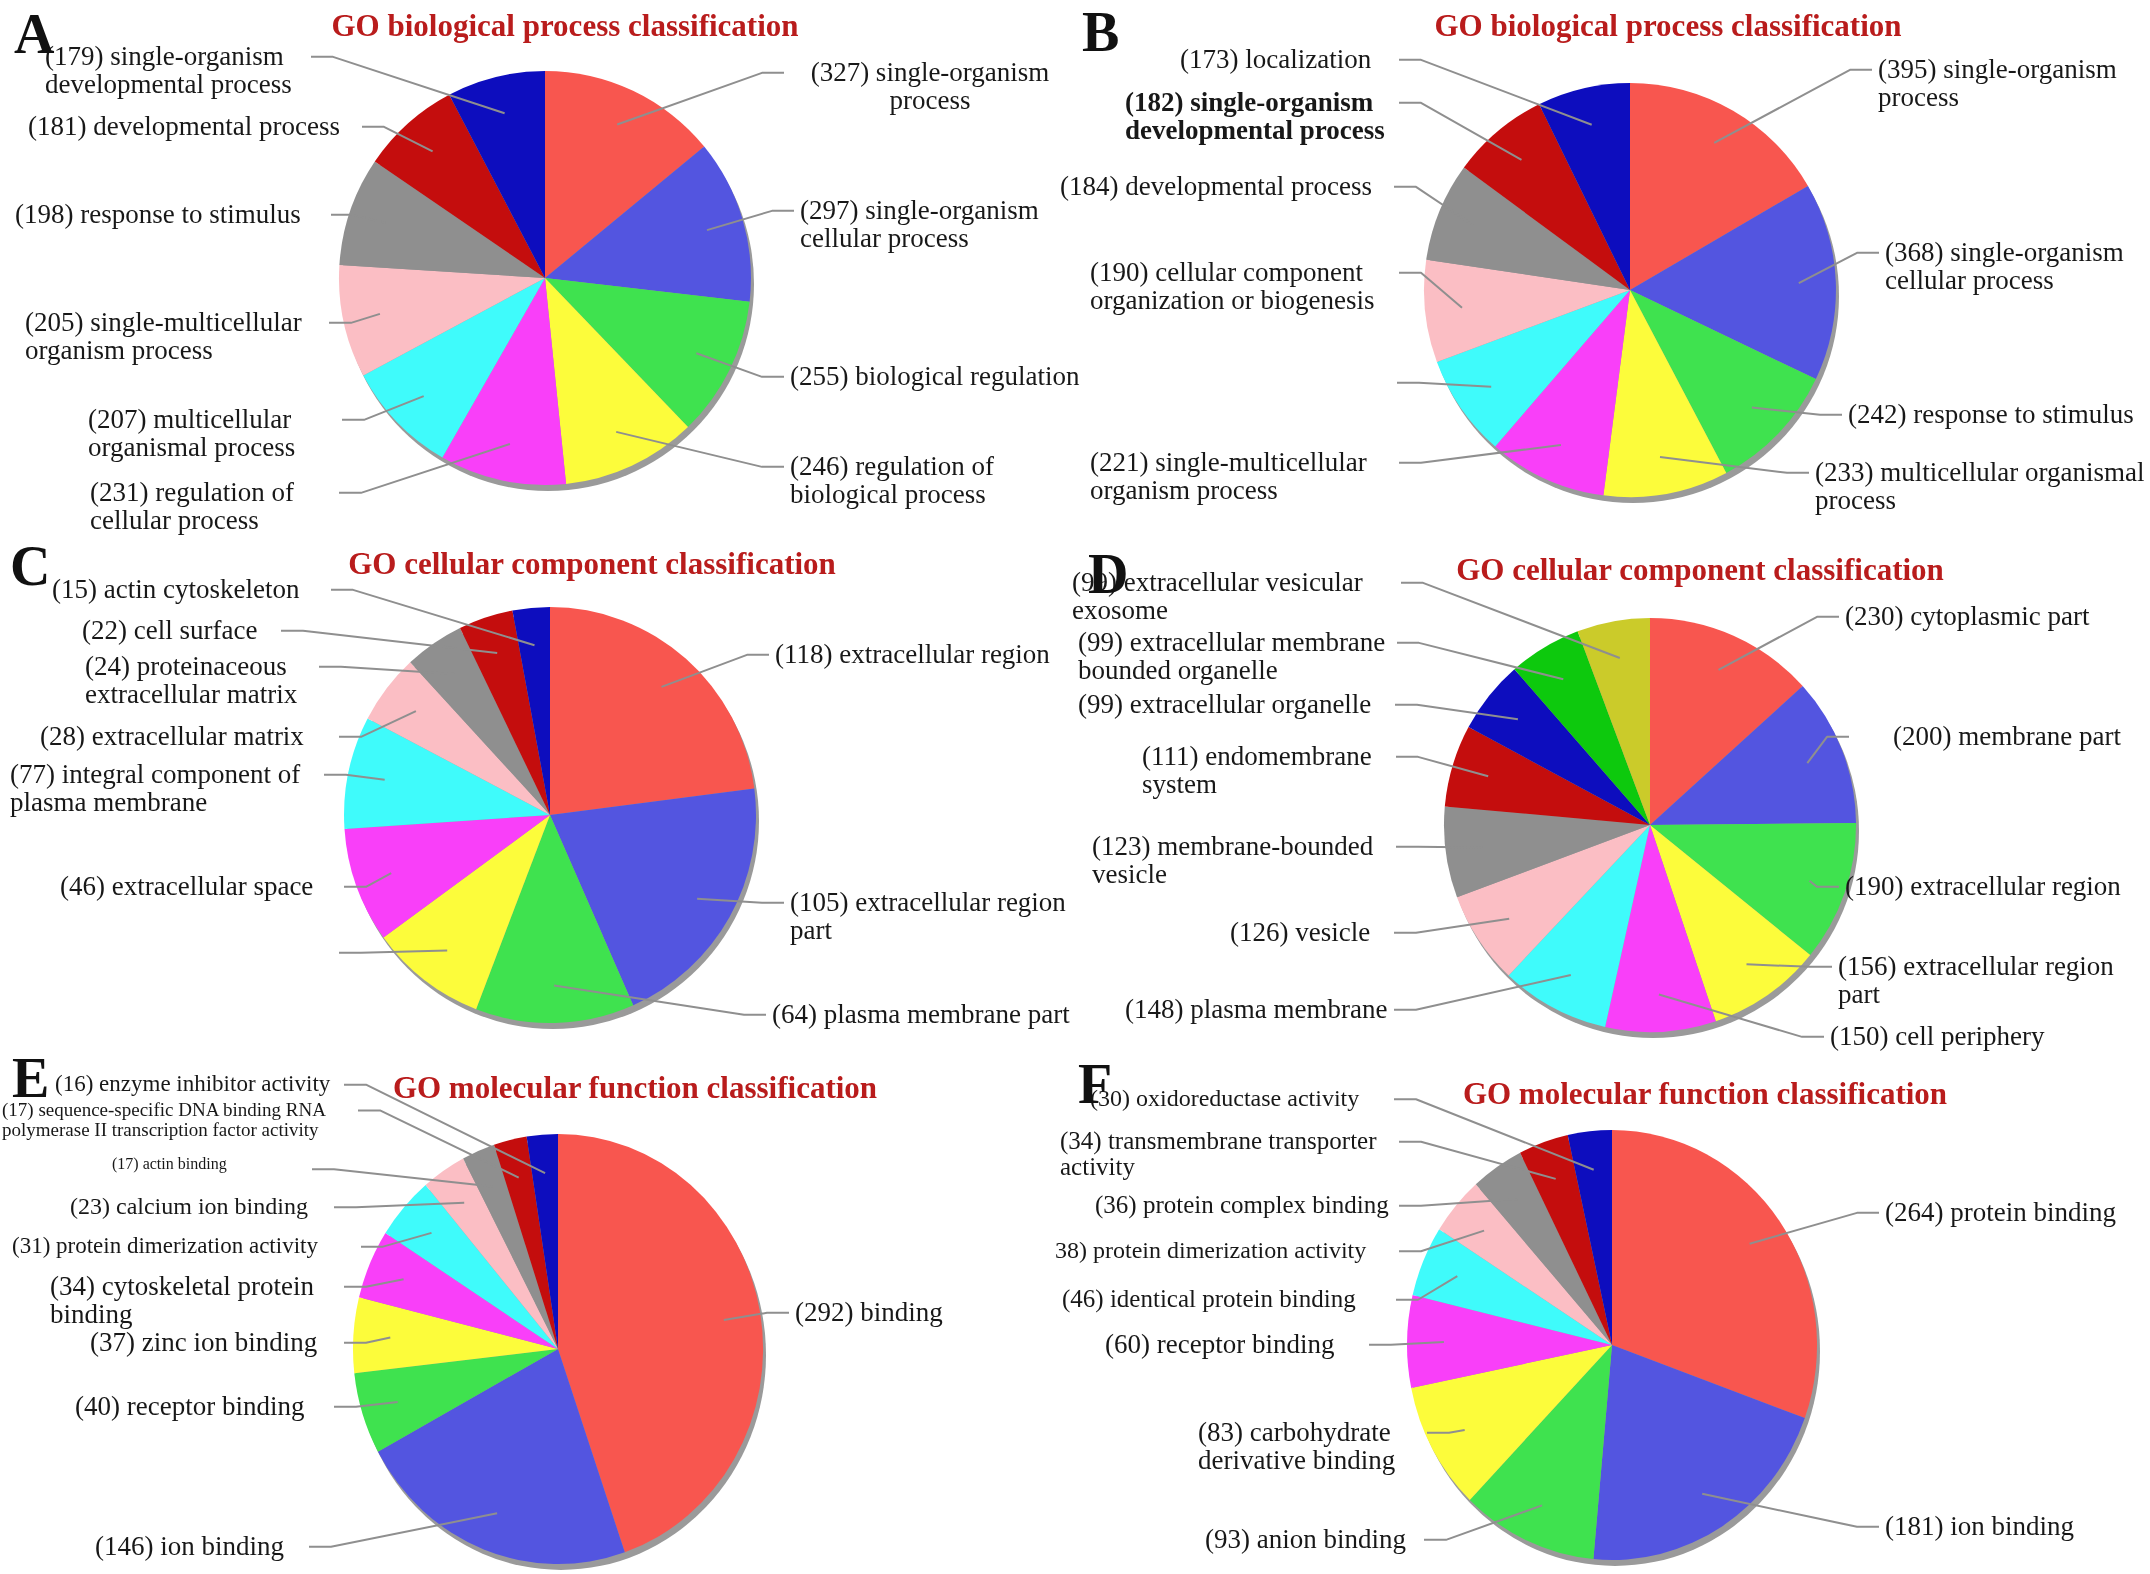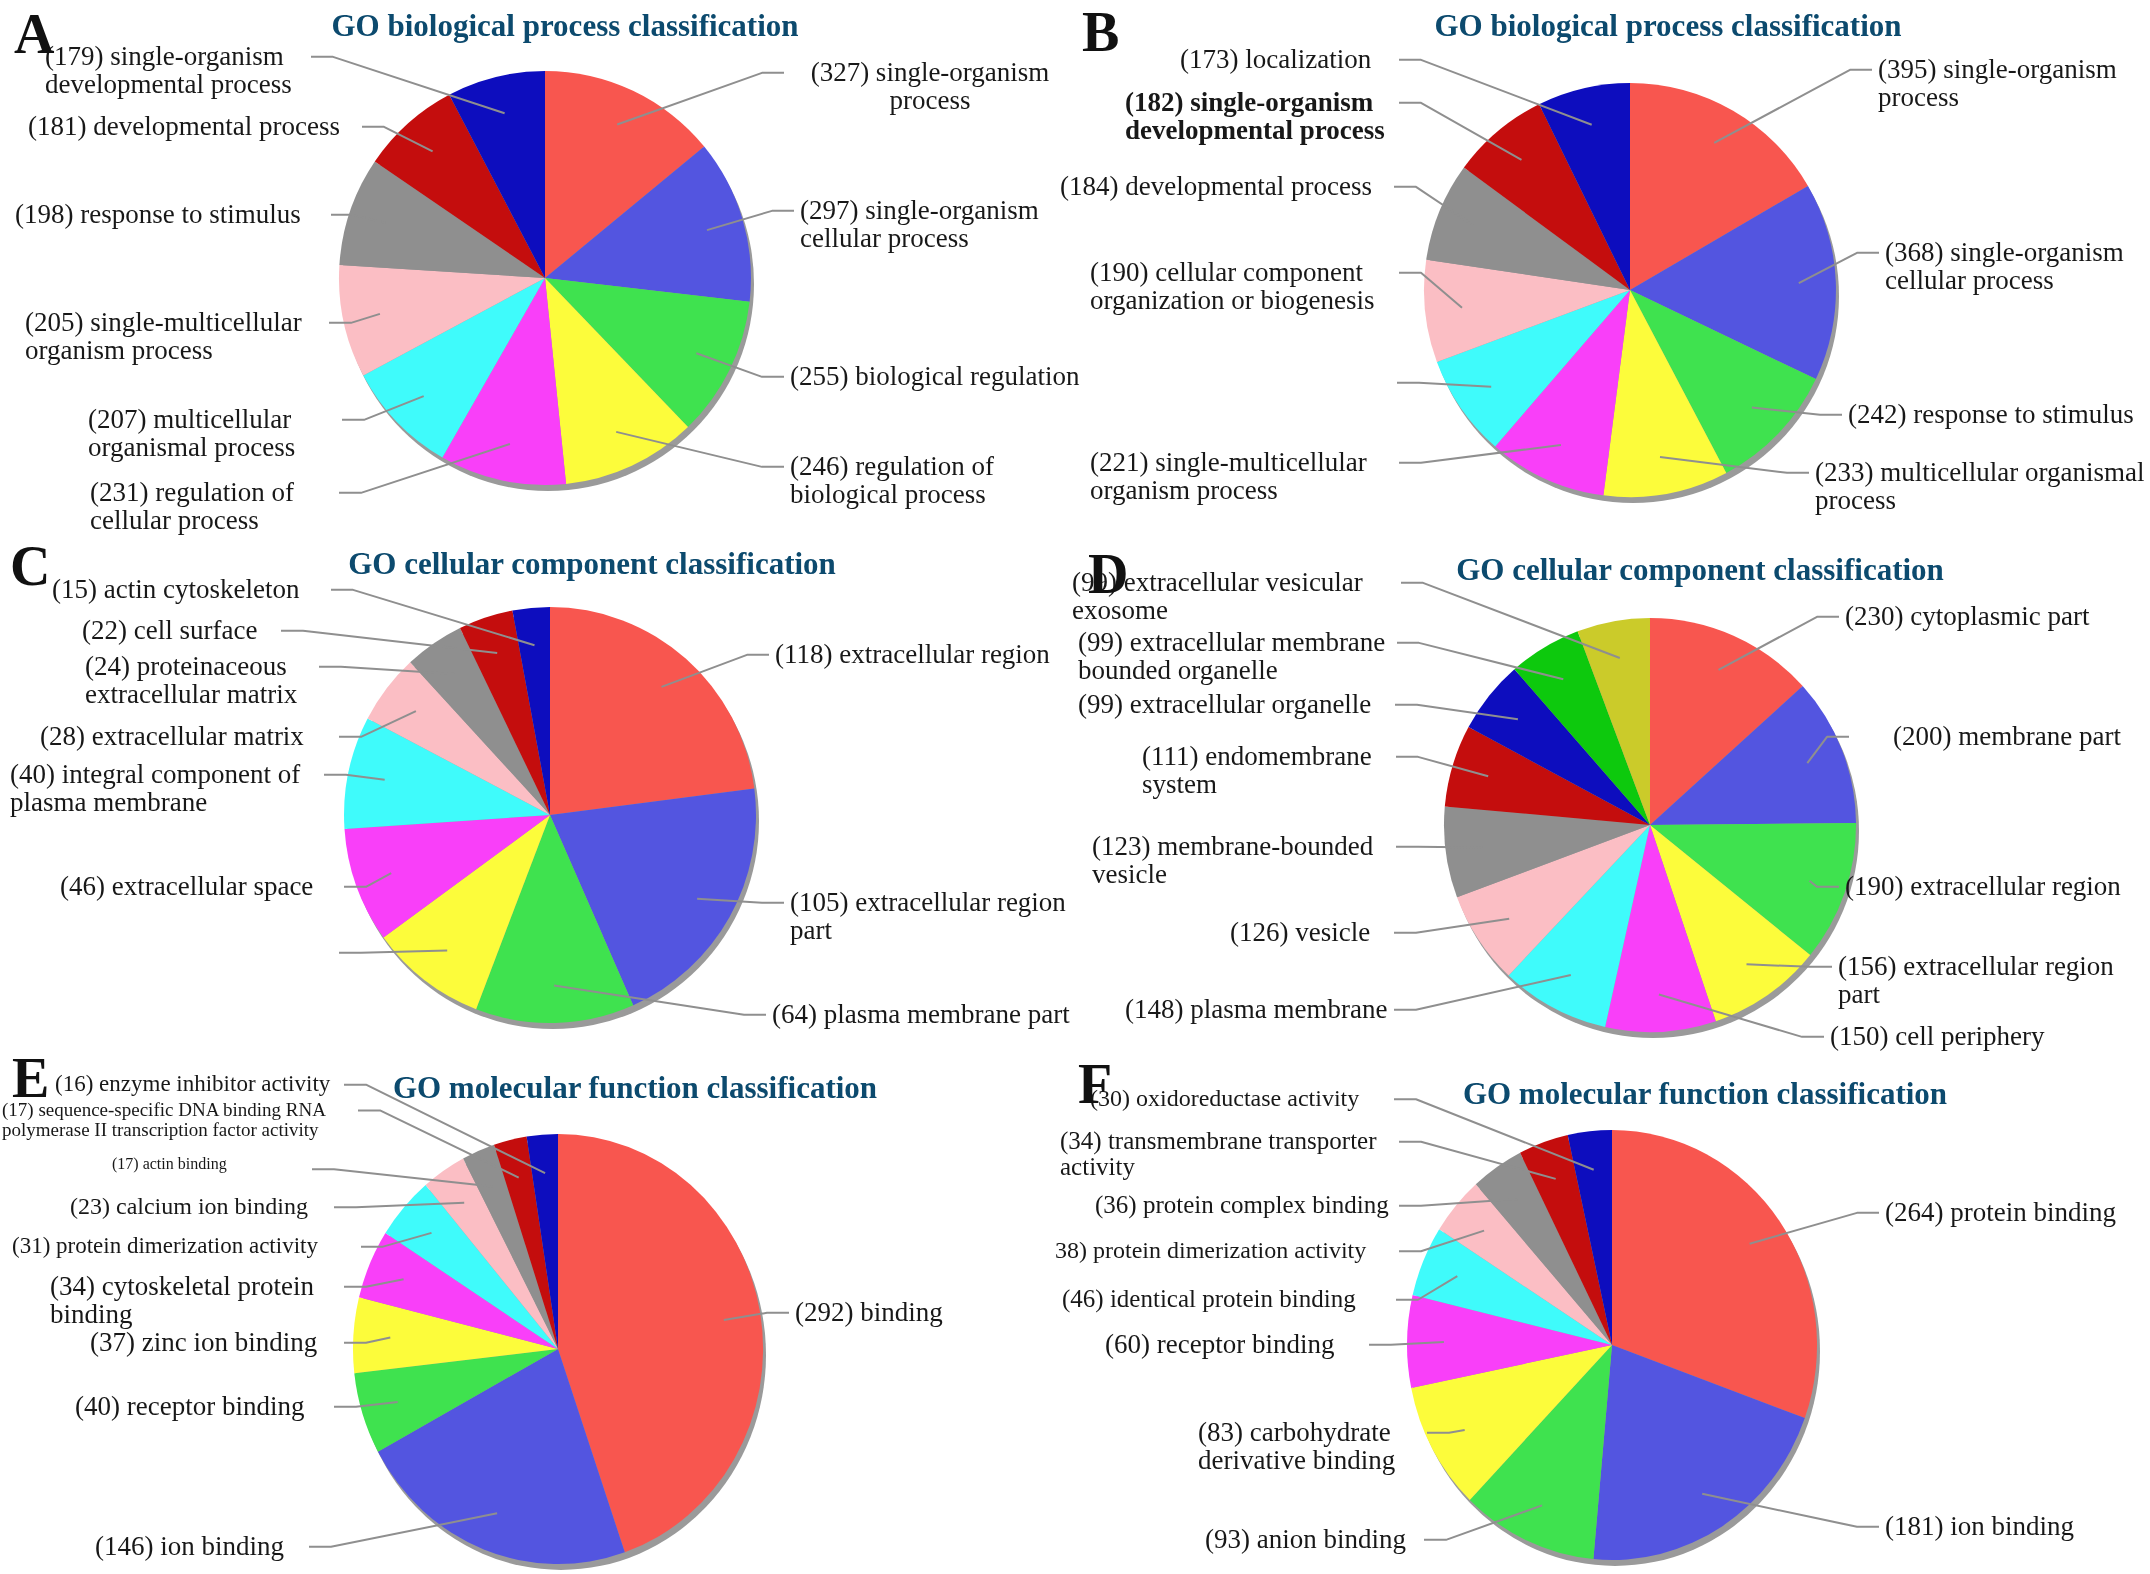--- a/index.html
+++ b/index.html
@@ -2,21 +2,21 @@
 <html><head>
 <meta charset="utf-8">
 <style>
   html,body{margin:0;padding:0;background:#fff;}
   #figure{position:relative;width:2150px;height:1574px;background:#ffffff;overflow:hidden;
           font-family:"Liberation Serif","DejaVu Serif",serif;}
   #fig-svg{position:absolute;left:0;top:0;width:2150px;height:1574px;}
   #labels{position:absolute;left:0;top:0;width:2150px;height:1574px;pointer-events:none;}
   .panel-letter{position:absolute;font-weight:bold;font-size:56px;color:#111;line-height:1;}
   .panel-title{position:absolute;transform:translateX(-50%);font-weight:bold;font-size:31px;
-               color:#0c4a6e;white-space:nowrap;line-height:1;}
+               color:#b91c1c;white-space:nowrap;line-height:1;}
   .slice-label{position:absolute;font-size:27px;line-height:1.05;color:#181818;}
 </style>
 </head>
 <body>
 
 <div id="figure">
   <svg id="fig-svg" viewBox="0 0 2150 1574">
       <ellipse cx="548" cy="284" rx="206" ry="207" fill="#9a9a9a"></ellipse>
       <path d="M 545 278 L 545.0 71.0 A 206 207 0 0 1 704.2 146.6 Z" fill="#f8564f"></path>
       <path d="M 545 278 L 704.2 146.6 A 206 207 0 0 1 749.6 301.7 Z" fill="#5355e0"></path>
@@ -165,21 +165,21 @@
       <div class="slice-label" style="left: 1815px; top: 458px; width: 335px;">(233) multicellular organismal process</div>
       <div class="slice-label" style="left: 1090px; top: 448px; width: 305px;">(221) single-multicellular organism process</div>
       <div class="slice-label" style="left: 1090px; top: 258px; width: 305px;">(190) cellular component organization or biogenesis</div>
       <div class="slice-label" style="left: 1060px; top: 172px; width: 330px;">(184) developmental process</div>
       <div class="slice-label" style="left: 1125px; top: 88px; width: 270px; font-weight: bold;">(182) single-organism developmental process</div>
       <div class="slice-label" style="left: 1180px; top: 45px; width: 215px;">(173) localization</div>
       <div class="slice-label" style="left: 775px; top: 640px; width: 320px;">(118) extracellular region</div>
       <div class="slice-label" style="left: 790px; top: 888px; width: 320px;">(105) extracellular region part</div>
       <div class="slice-label" style="left: 772px; top: 1000px; width: 330px;">(64) plasma membrane part</div>
       <div class="slice-label" style="left: 60px; top: 872px; width: 280px;">(46) extracellular space</div>
-      <div class="slice-label" style="left: 10px; top: 760px; width: 310px;">(40) integral component of plasma membrane</div>
+      <div class="slice-label" style="left: 10px; top: 760px; width: 310px;">(77) integral component of plasma membrane</div>
       <div class="slice-label" style="left: 40px; top: 722px; width: 295px;">(28) extracellular matrix</div>
       <div class="slice-label" style="left: 85px; top: 652px; width: 230px;">(24) proteinaceous extracellular matrix</div>
       <div class="slice-label" style="left: 82px; top: 616px; width: 195px;">(22) cell surface</div>
       <div class="slice-label" style="left: 52px; top: 575px; width: 275px;">(15) actin cytoskeleton</div>
       <div class="slice-label" style="left: 1845px; top: 602px; width: 300px;">(230) cytoplasmic part</div>
       <div class="slice-label" style="left: 1855px; top: 722px; width: 280px; margin-left: 38px;">(200) membrane part</div>
       <div class="slice-label" style="left: 1845px; top: 872px; width: 310px;">(190) extracellular region</div>
       <div class="slice-label" style="left: 1838px; top: 952px; width: 320px;">(156) extracellular region part</div>
       <div class="slice-label" style="left: 1830px; top: 1022px; width: 260px;">(150) cell periphery</div>
       <div class="slice-label" style="left: 1125px; top: 995px; width: 265px;">(148) plasma membrane</div>

